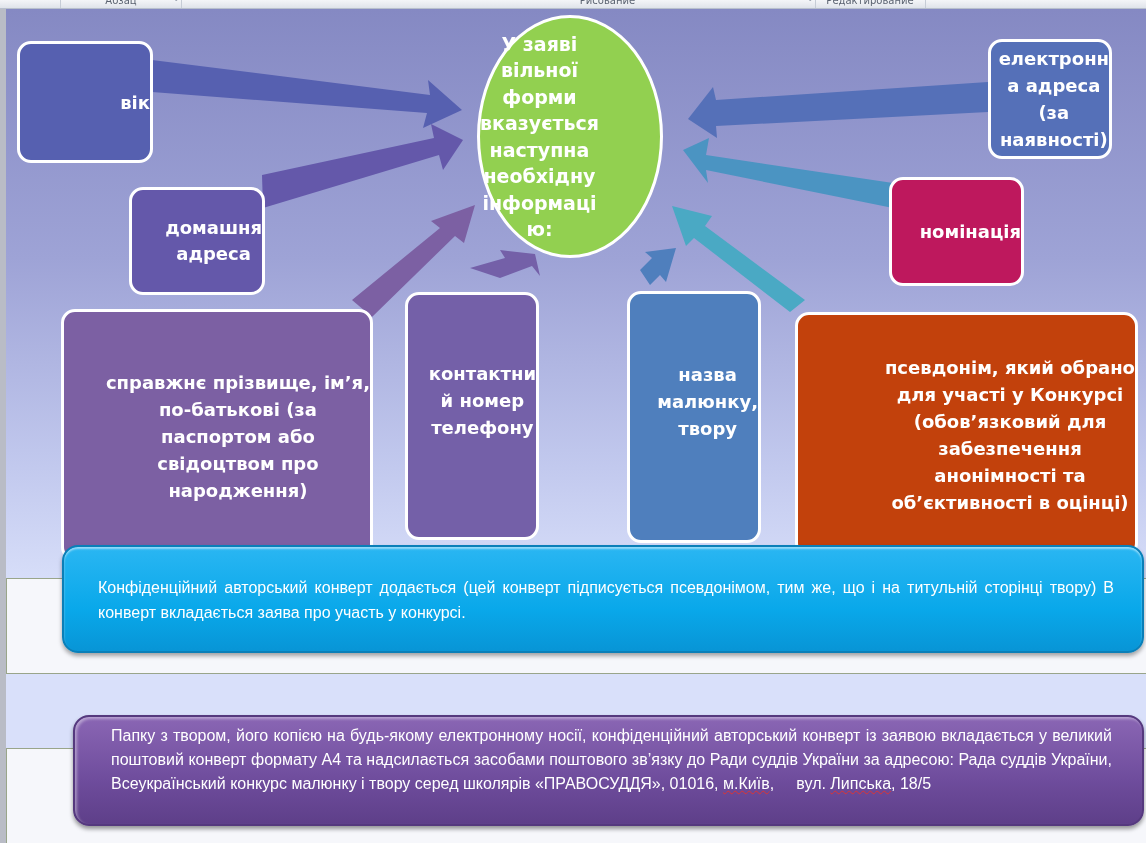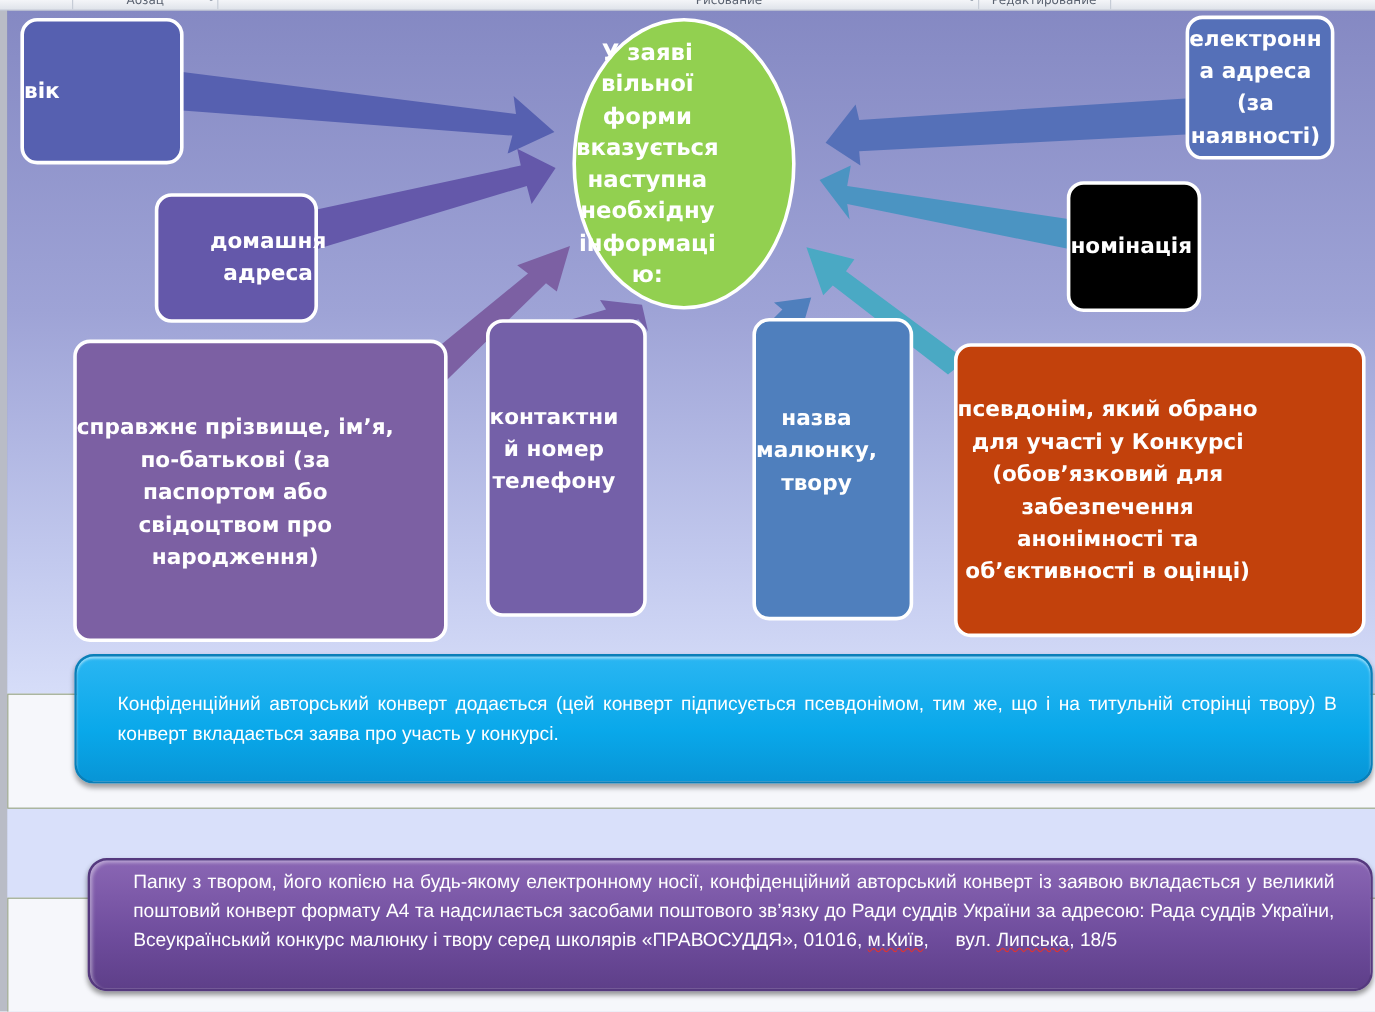--- a/index.html
+++ b/index.html
@@ -4,21 +4,21 @@
 <style>
   html, body { margin:0; padding:0; }
   body { width:1146px; height:843px; overflow:hidden; position:relative; background:#e8eaf2; font-family:"DejaVu Sans", sans-serif; }
   .ribbon { position:absolute; left:0; top:0; width:1146px; height:8px; background:linear-gradient(#f4f5f8,#dfe3ea); border-bottom:1px solid #b8bfcc; overflow:hidden; font-size:10px; color:#5a6270; }
   .ribbon .grp { position:absolute; top:-6px; height:14px; text-align:center; border-right:1px solid #c6ccd6; line-height:14px; }
   .ribbon .launcher { position:absolute; top:-2px; right:3px; font-size:7px; color:#8a93a2; }
   .left-rail { position:absolute; left:0; top:9px; width:6px; height:834px; background:#b9bcc6; border-right:1px solid #9aa0ac; }
   .slide { position:absolute; left:6px; top:9px; width:1140px; height:834px; background:linear-gradient(180deg,#8589c3 0%,#9ea3d6 30%,#c2c9ee 55%,#d9e0fa 70%,#d9e0fa 100%); }
   .page-white { position:absolute; background:#f6f7fb; border:1px solid #99a58a; }
   svg.arrows { position:absolute; left:0; top:0; width:1146px; height:843px; }
-  .box { position:absolute; border:3px solid #fff; border-radius:14px; color:#fff; font-weight:bold; display:flex; align-items:center; justify-content:flex-start; text-align:center; box-sizing:border-box; font-family:"DejaVu Sans", sans-serif; }
+  .box { position:absolute; border:3px solid #fff; border-radius:14px; color:#fff; font-weight:bold; display:flex; align-items:center; justify-content:flex-end; text-align:center; box-sizing:border-box; font-family:"DejaVu Sans", sans-serif;margin-top:26px; }
   .box span { white-space:pre-line; }
   .center-oval { position:absolute; left:477px; top:15px; width:186px; height:243px; border-radius:50%; background:#92d050; border:3px solid #fff; box-sizing:border-box; color:#fff; font-weight:bold; font-size:19px; line-height:26.5px; text-align:center; display:flex; align-items:center; justify-content:flex-start; }
   .center-oval span { white-space:pre-line; }
   .panel { position:absolute; border-radius:16px; color:#fff; font-family:"Liberation Sans", sans-serif; box-sizing:border-box; }
   .panel-blue { left:62px; top:545px; width:1082px; height:108px; background:linear-gradient(180deg,#2ab6f2 0%,#09a8ea 60%,#0895d6 100%); border:2px solid #0a7fb8; box-shadow:0 3px 4px rgba(0,0,0,.35), inset 0 2px 2px rgba(255,255,255,.5); padding:28px 28px 0 34px; font-size:16px; line-height:25px; text-align:justify; }
   .panel-purple { left:73px; top:715px; width:1071px; height:111px; background:linear-gradient(180deg,#8a66b4 0%,#6e4c9c 60%,#5e3f89 100%); border:2px solid #55397e; box-shadow:0 3px 4px rgba(0,0,0,.4), inset 2px 2px 3px rgba(255,255,255,.4); padding:7px 30px 0 36px; font-size:16px; line-height:24px; text-align:justify; }
   .squiggle { text-decoration:underline wavy #d33; text-decoration-thickness:1px; }
 </style>
 </head>
 <body>
@@ -72,21 +72,21 @@
 твору</span>
   </div>
 <div class="box" style="left:795px;top:286px;width:343px;height:245px;background:#c2410c;font-size:18px;line-height:27px;">
     <span>псевдонім, який обрано
 для участі у Конкурсі
 (обов’язковий для
 забезпечення
 анонімності та
 об’єктивності в оцінці)</span>
   </div>
-<div class="box" style="left:889px;top:151px;width:112px;height:109px;background:#000000;font-size:18px;">
+<div class="box" style="left:889px;top:151px;width:135px;height:109px;background:#be185d;font-size:18px;">
     <span>номінація</span>
   </div>
 <div class="box" style="left:988px;top:13px;width:124px;height:120px;background:#5570b8;font-size:18px;line-height:27px;border-top-left-radius:14px;">
     <span>електронн
 а адреса
 (за
 наявності)</span>
   </div>
 
 <div class="center-oval">

